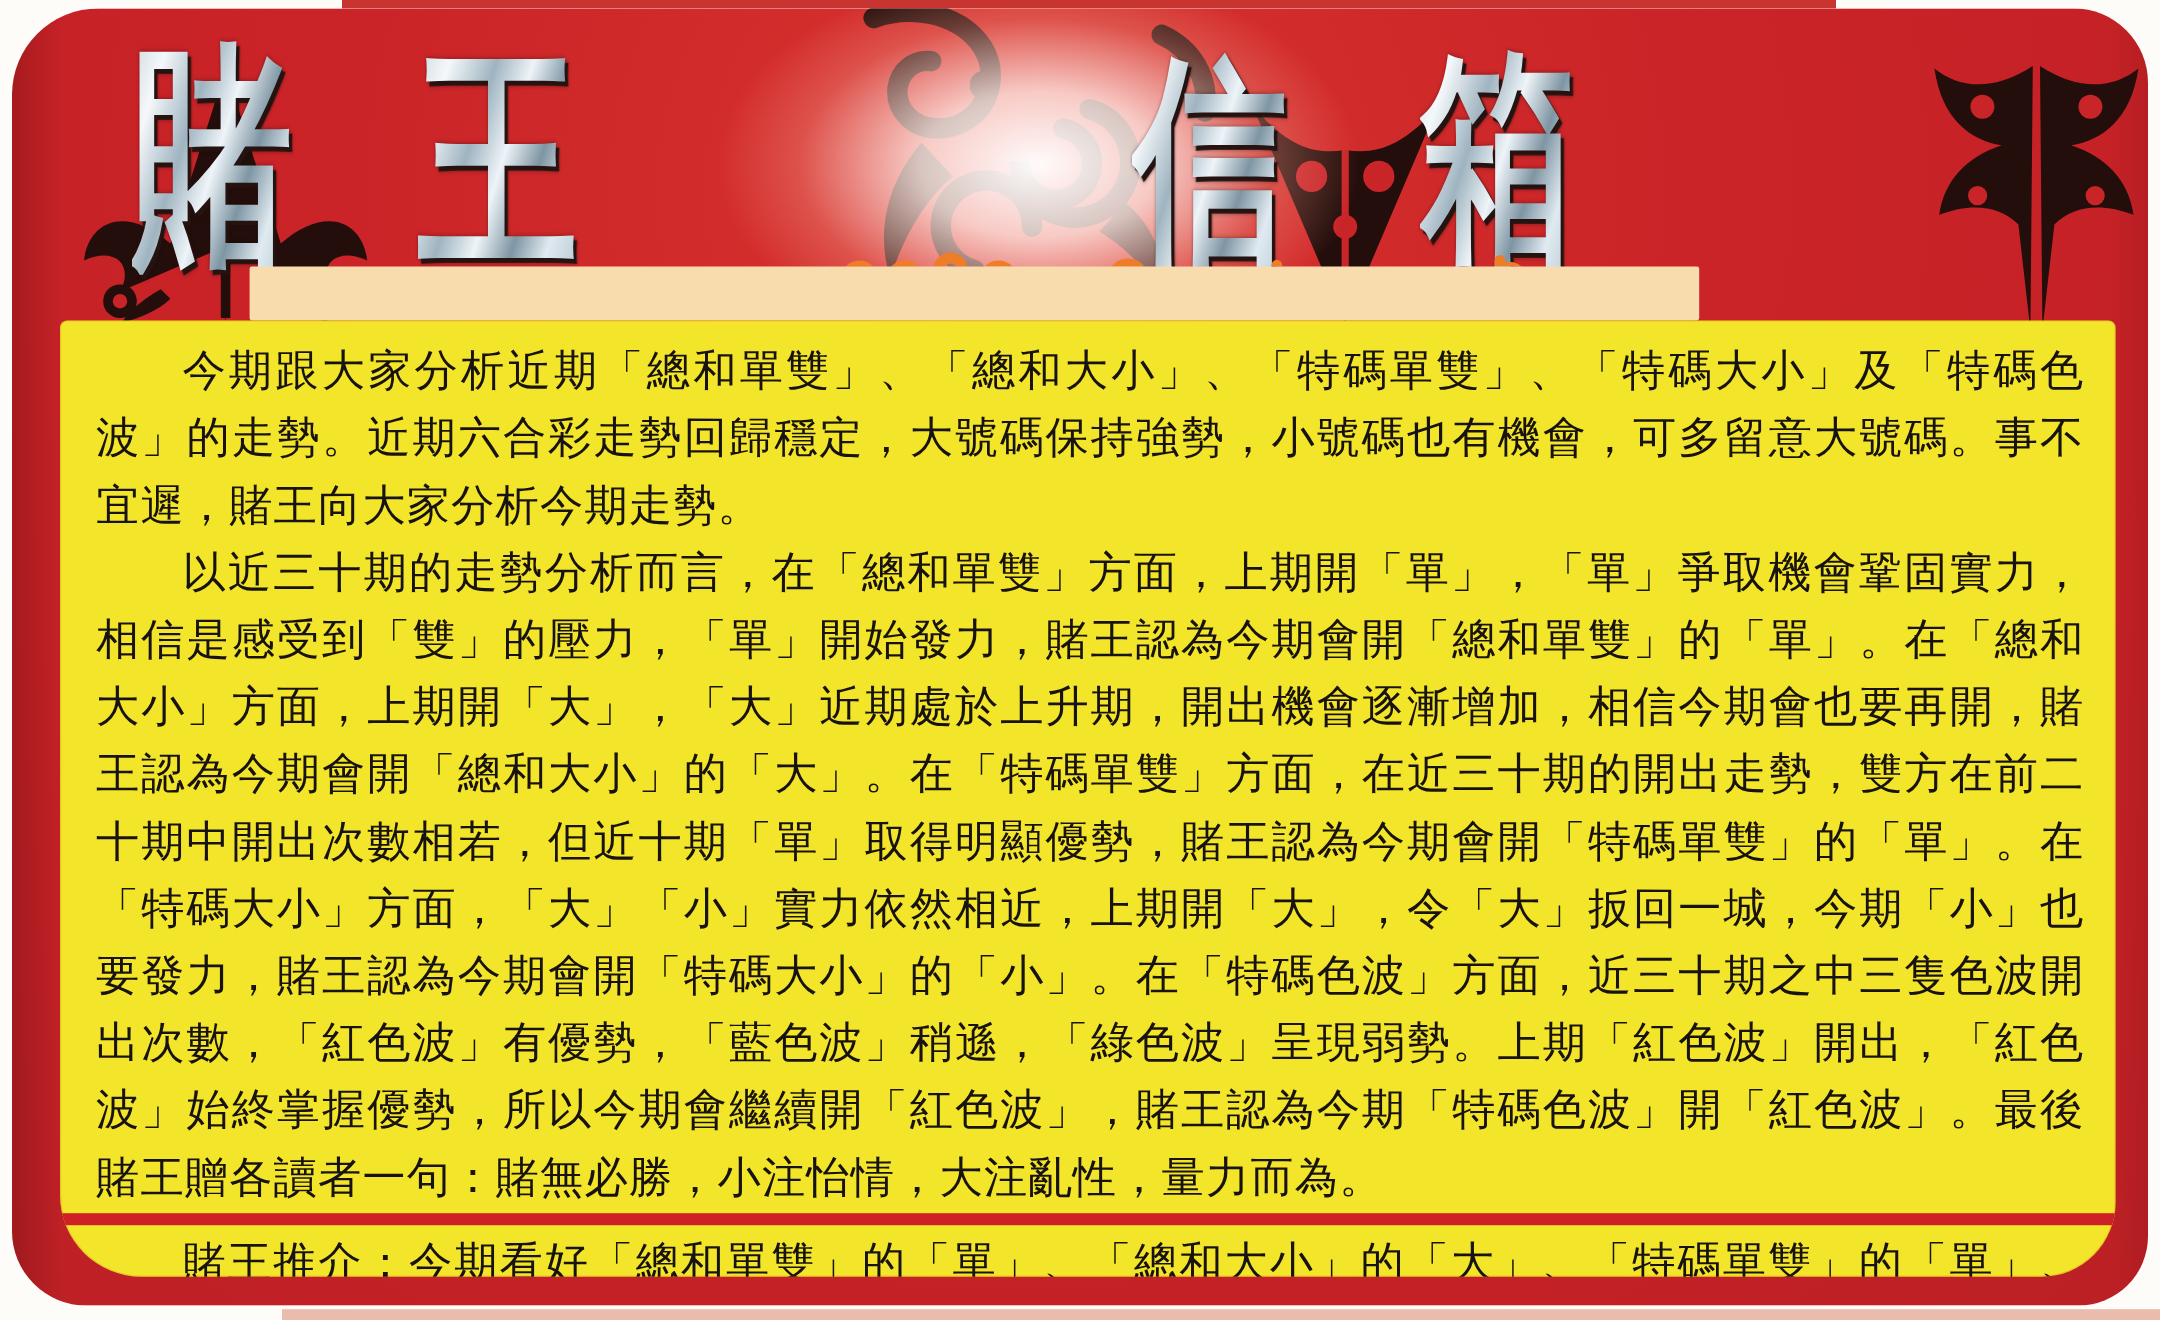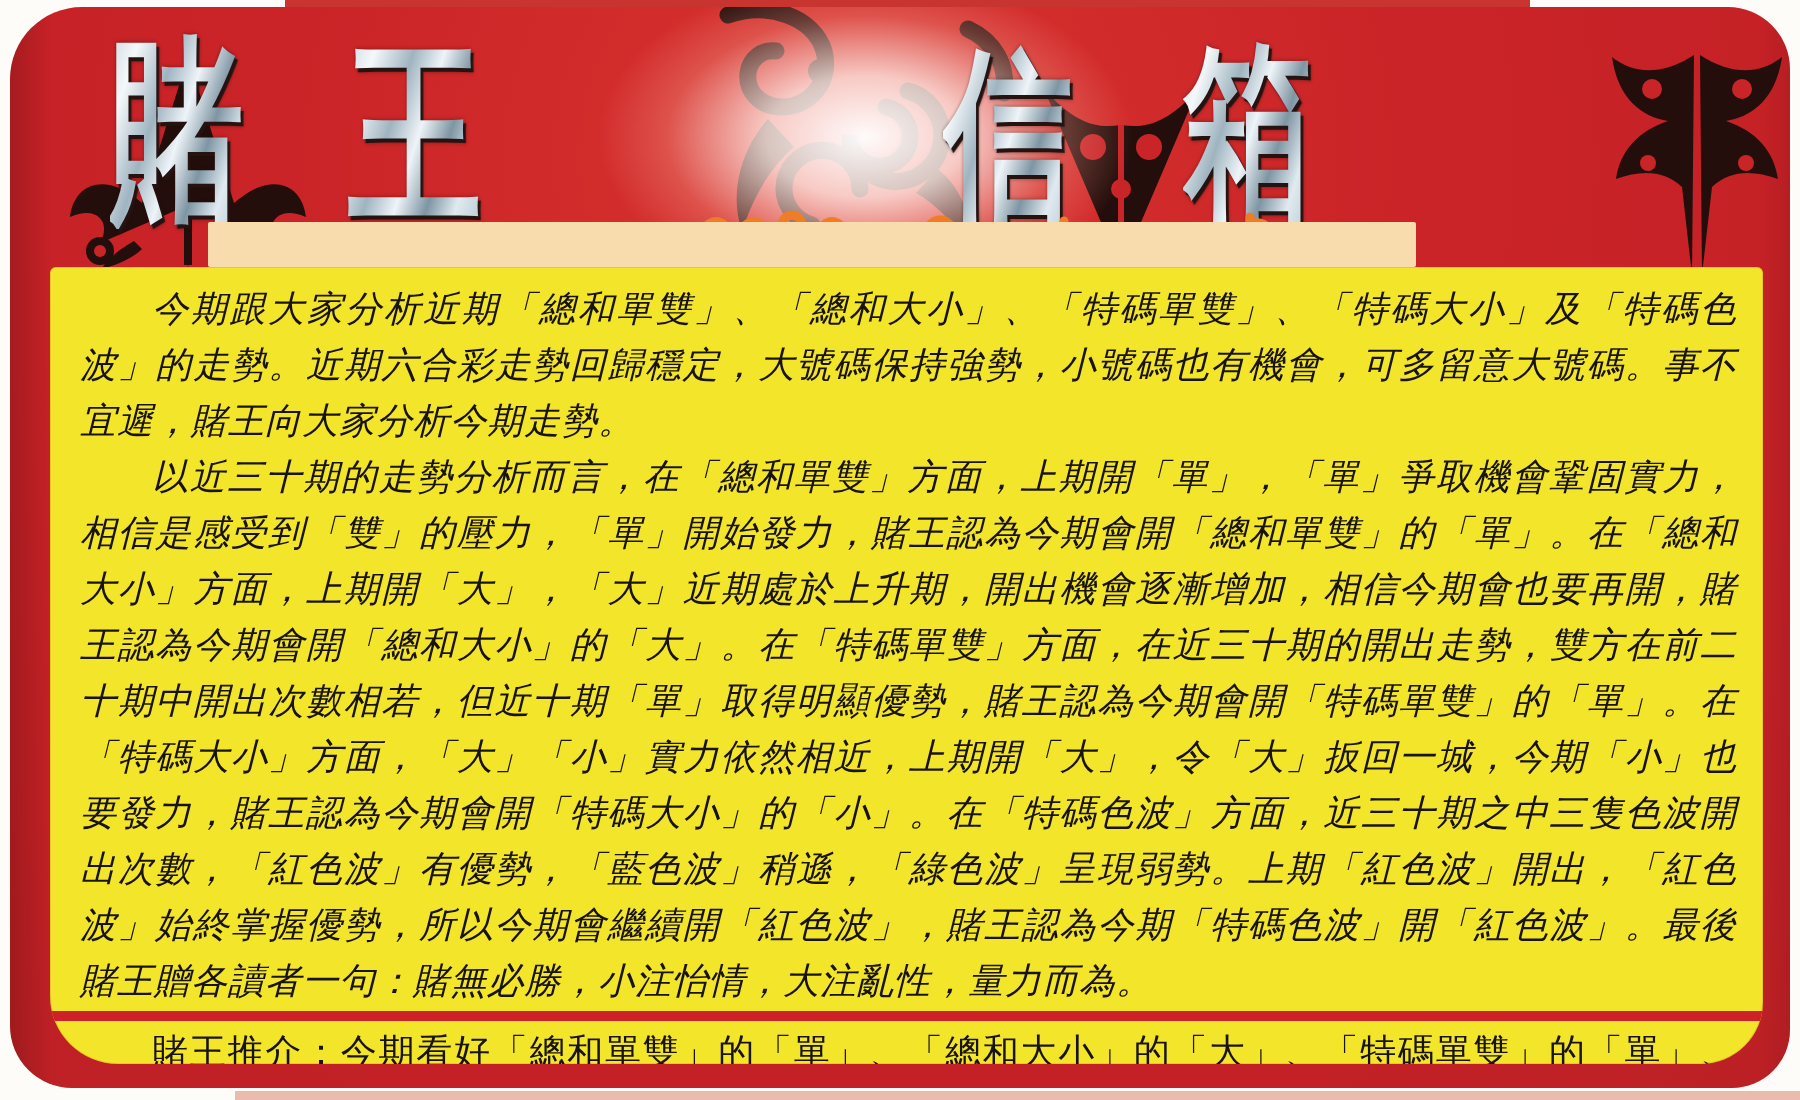--- a/index.html
+++ b/index.html
@@ -52,21 +52,21 @@
     background:#f9dcae;border-radius:2px;
   }
 
   
   .yellow-box{
     position:absolute;left:40px;top:260px;width:1713px;height:797px;
     background:#f2e52a;border-radius:6px 6px 62px 68px;
     overflow:hidden;
     box-shadow:inset 0 0 0 1px rgba(180,30,30,.15);
   }
-  .article-body{padding:14px 26px 0 30px;font-style:italic;}
+  .article-body{padding:14px 26px 0 30px;}
   .article-body p{
     margin:0;text-indent:2em;text-align:justify;
     font-size:36px;line-height:56px;color:#181310;
     letter-spacing:1px;
   }
   .section-divider{height:10px;background:#ce2127;margin:2px 0 0 0;}
   .recommendation{padding:6px 26px 0 30px;}
   .recommendation p{
     margin:0;text-indent:2em;text-align:justify;
     font-size:36px;line-height:50px;color:#181310;letter-spacing:1px;

